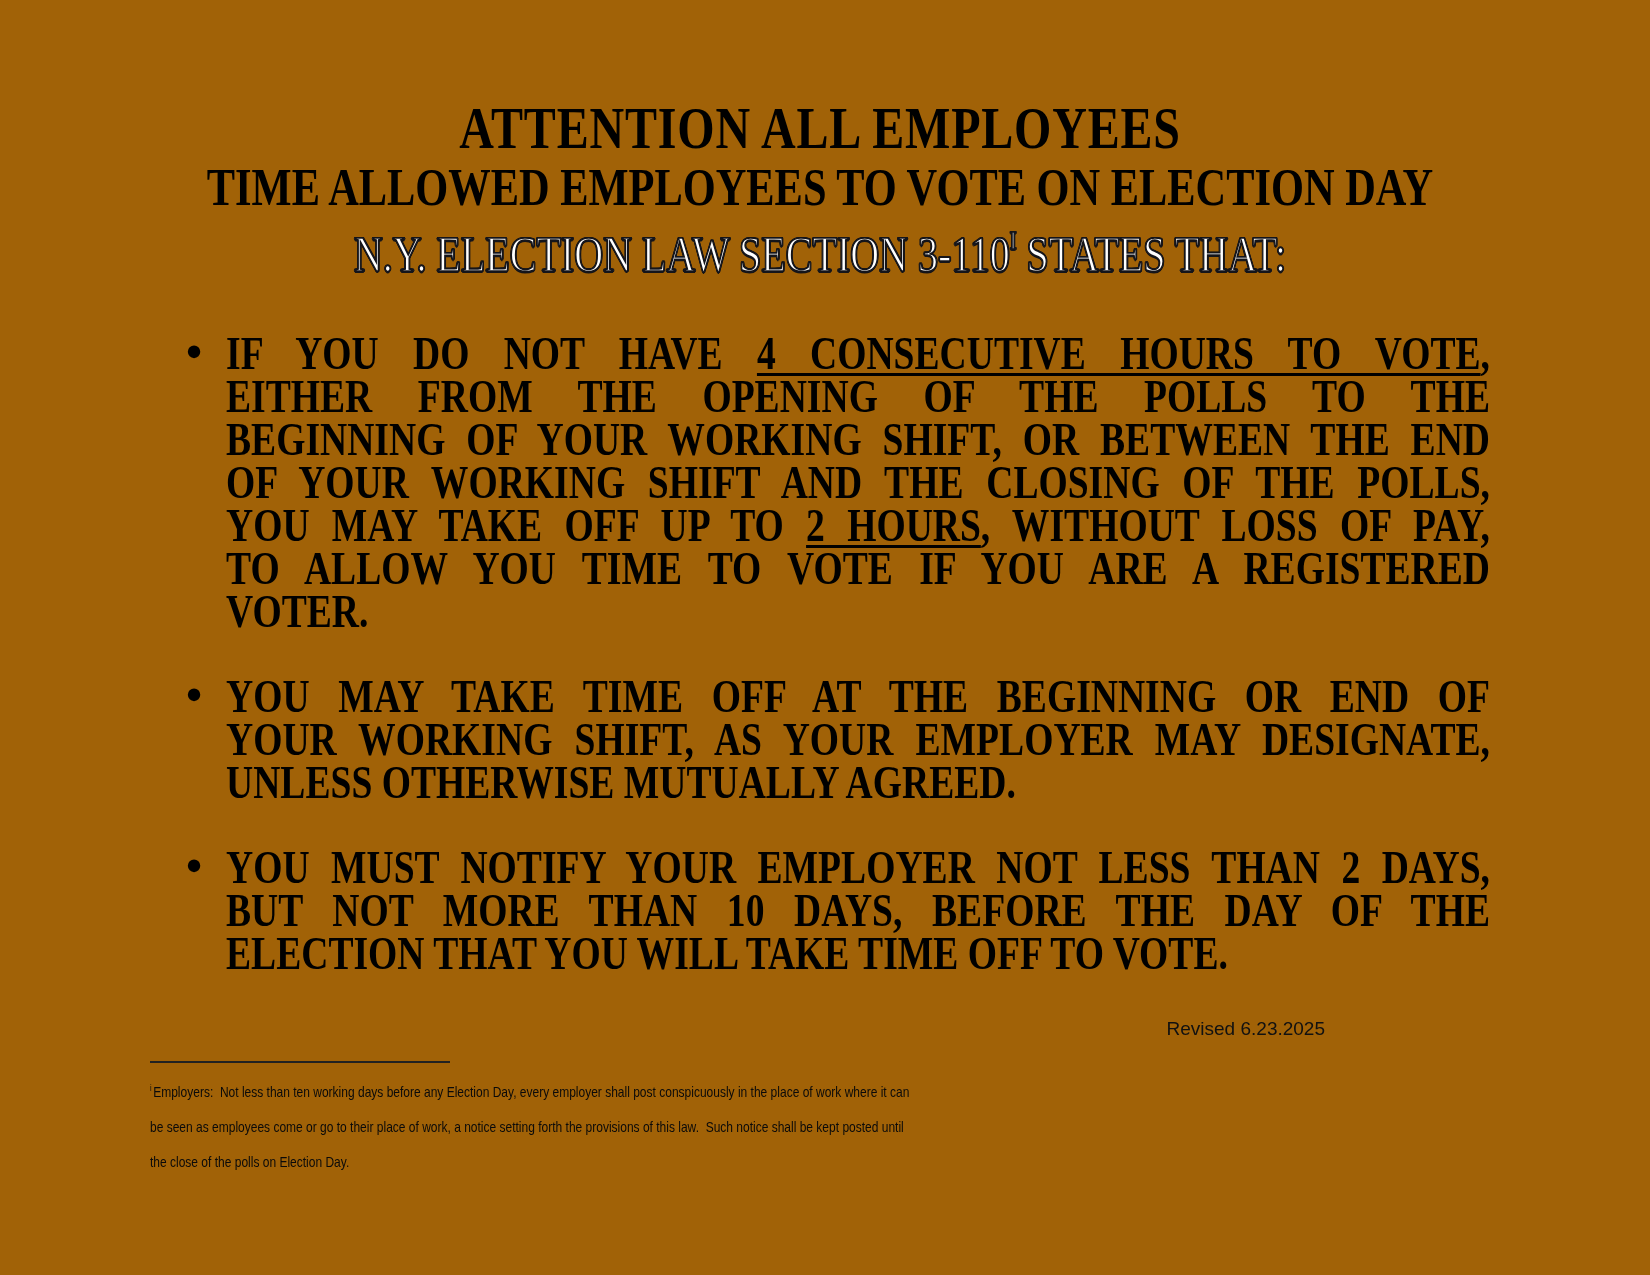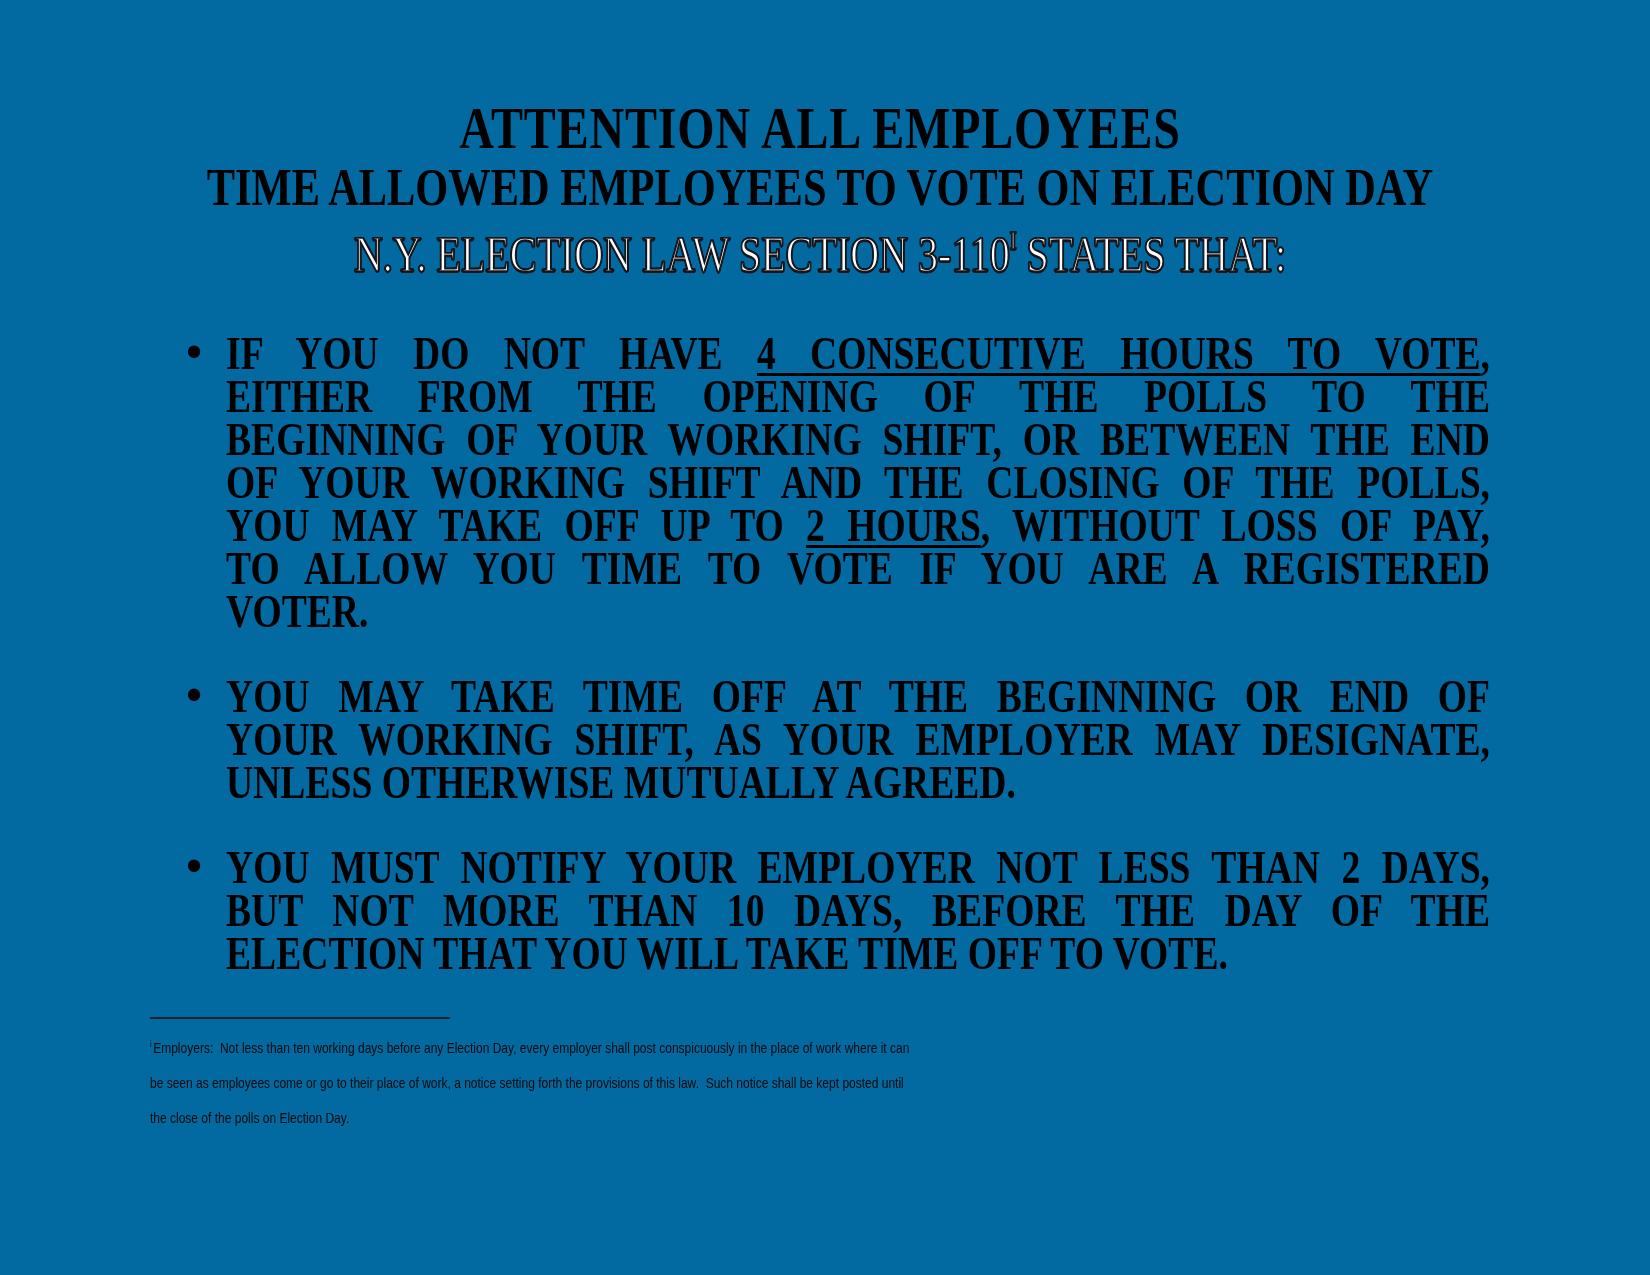--- a/index.html
+++ b/index.html
@@ -1,20 +1,20 @@
 <!DOCTYPE html>
 <html><head>
 <meta charset="utf-8">
 <style>
   html, body { margin: 0; padding: 0; background: #ffffff; }
   .page {
     position: relative;
     width: 1650px;
     height: 1275px;
-    background: #0369a1;
+    background: #a16207;
     overflow: hidden;
     font-family: "Liberation Serif", serif;
     color: #000000;
   }
   .content {
     position: absolute;
     left: 150px;
     top: 95px;
     width: 1340px;
   }
@@ -152,20 +152,21 @@
         <div class="bullet">
           <span class="dot">•</span>
           <div class="b-squeeze">
             <div class="jline"><span>YOU MUST NOTIFY YOUR EMPLOYER NOT LESS THAN 2 DAYS,</span></div>
             <div class="jline"><span>BUT NOT MORE THAN 10 DAYS, BEFORE THE DAY OF THE</span></div>
             <div class="jline last"><span>ELECTION THAT YOU WILL TAKE TIME OFF TO VOTE.</span></div>
           </div>
         </div>
       </div>
 
+    <div class="revised">Revised 6.23.2025</div>
 
     <div class="fn-sep"></div>
 
     <div class="footnote" id="footnote">
         <div class="squeeze">
           <div class="fn-line"><sup>i</sup>Employers:  Not less than ten working days before any Election Day, every employer shall post conspicuously in the place of work where it can</div>
           <div class="fn-line">be seen as employees come or go to their place of work, a notice setting forth the provisions of this law.  Such notice shall be kept posted until</div>
           <div class="fn-line">the close of the polls on Election Day.</div>
         </div>
       </div>

